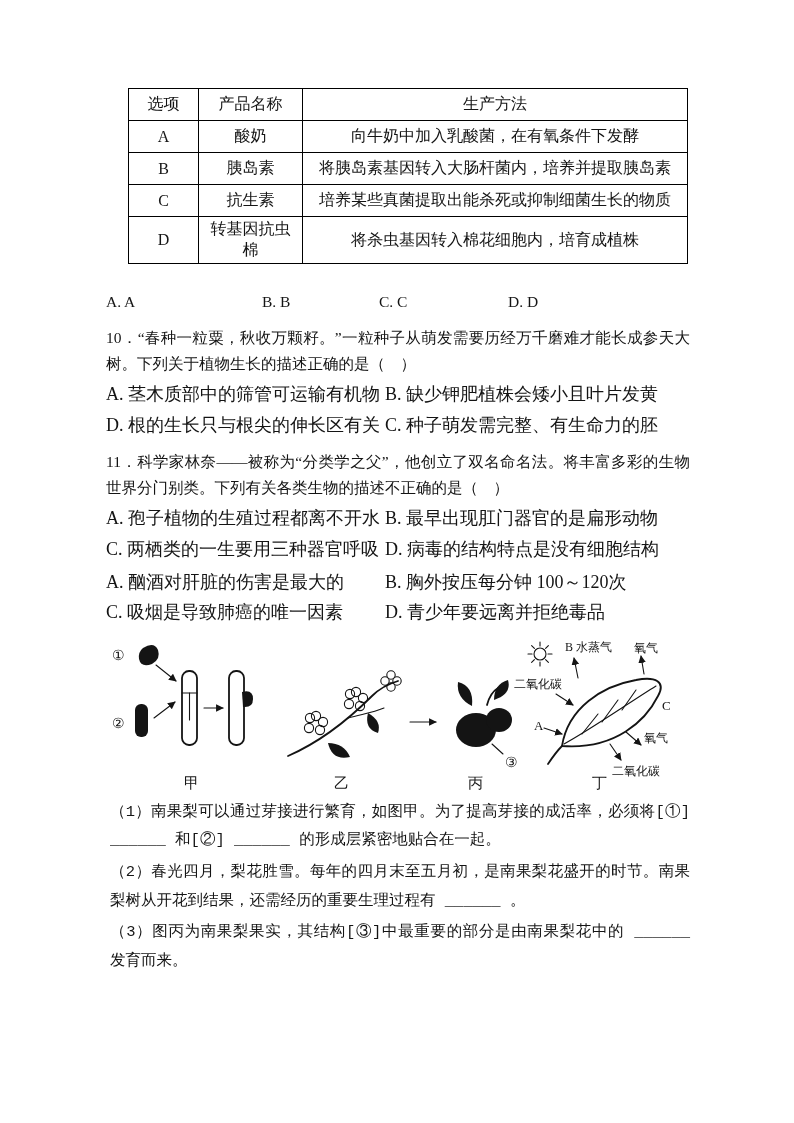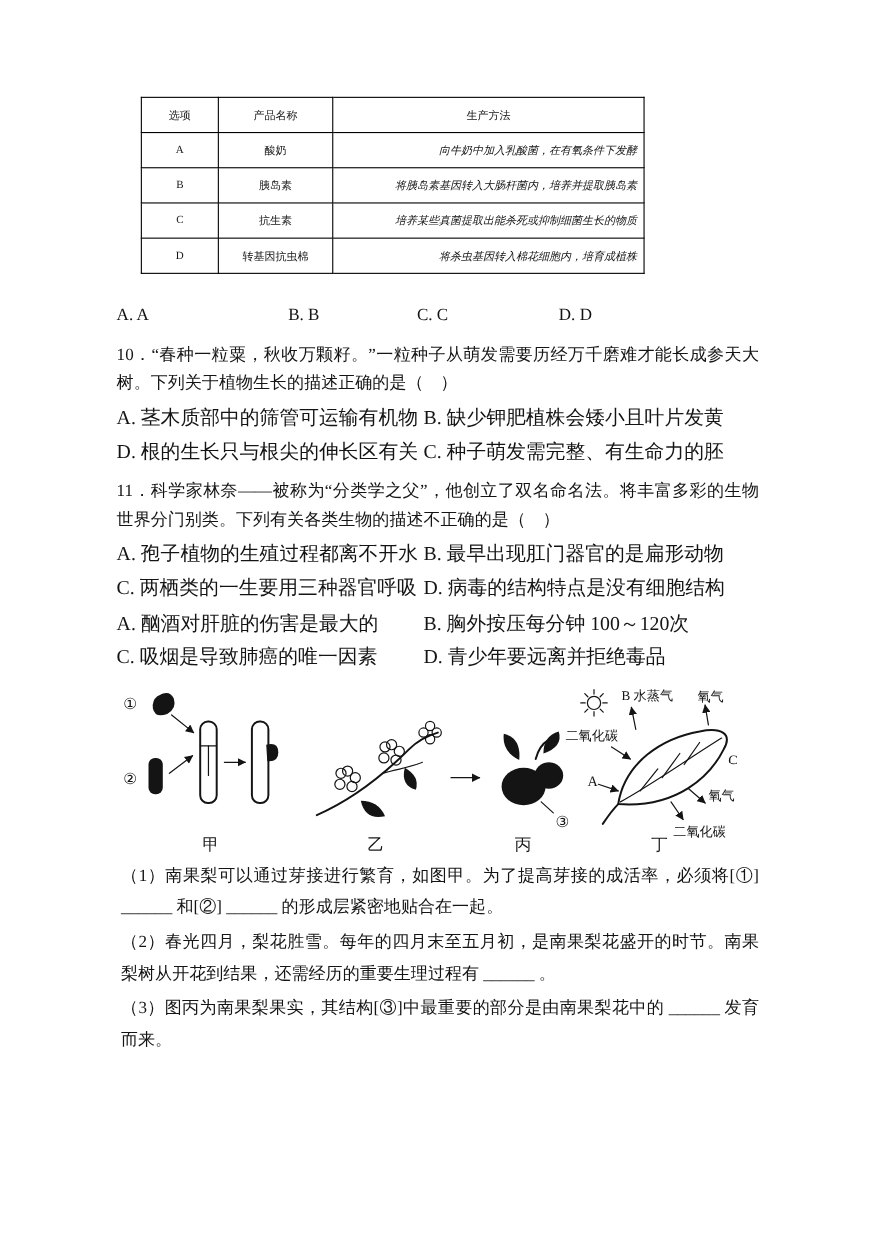--- a/index.html
+++ b/index.html
@@ -10,37 +10,37 @@
     color:#141414;
     overflow:hidden;
   }
   .page {
     width:794px; height:1123px;
     padding:88px 104px 30px 106px;
   }
   
   .qtable {
     border-collapse:collapse;
-    width:458px;
+    width:560px;
     margin:0 0 26px 22px;
-    font-size:10px;
+    font-size:16px;
     table-layout:fixed;
     padding-left:44px;
   }
   .qtable col.c1 { width:70px; }
   .qtable col.c2 { width:104px; }
   .qtable th, .qtable td {
     border:1px solid #000;
     height:32px;
     padding:2px 6px;
     text-align:center;
     font-weight:normal;
     vertical-align:middle;
   }
-  .qtable td.method { text-align:right;font-style:italic; }
+  .qtable td.method { text-align:center; }
   
   .answer-row {
     display:grid;
     grid-template-columns:156px 117px 129px auto;
     font-size:15.5px;
     line-height:1.6;
     margin-bottom:10px;
   }
   
   .stem {
@@ -55,20 +55,21 @@
     font-size:18px;
     line-height:1.7;
     margin-bottom:2px;
   }
   .sub {
     font-size:15.5px;
     line-height:1.85;
     text-align:justify;
     margin-top:3px;
     padding-left:4px;
+    font-family:Liberation Mono, monospace;
   }
   
   .figure { margin:10px 0 6px 4px; }
   .figure svg { display:block; }
   .figure text {
     font-family:"Liberation Serif","DejaVu Serif",serif;
     fill:#141414;
     stroke:none;
   }
   .fig-stroke { stroke:#141414; fill:none; stroke-width:1.8; stroke-linecap:round; stroke-linejoin:round; }

